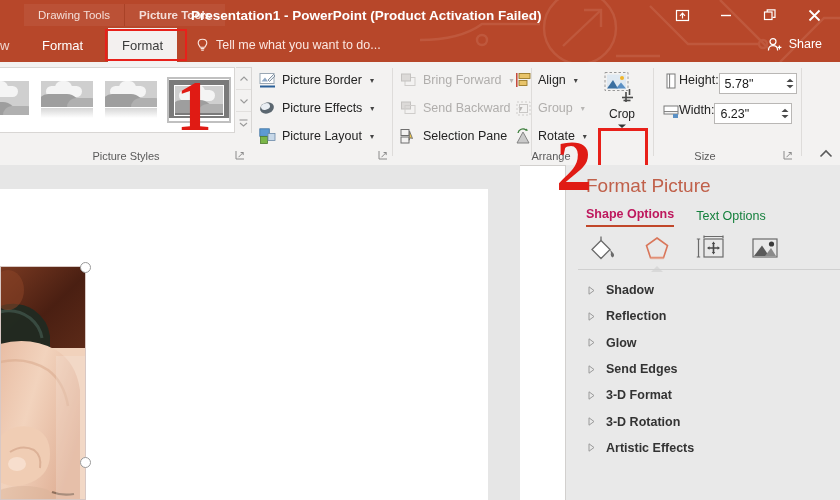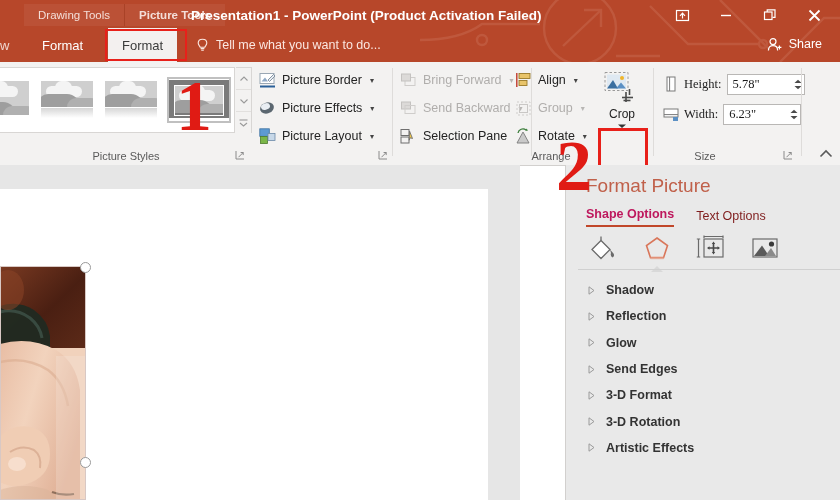--- a/index.html
+++ b/index.html
@@ -141,21 +141,21 @@
   .cropbtn{
     position:absolute;left:2px;top:5px;width:56px;height:72px;
     display:flex;flex-direction:column;align-items:center;justify-content:flex-start;gap:2px;
     font-size:12px;color:#232323;padding-top:4px;box-sizing:border-box;
   }
   .hl-crop{
     position:absolute;left:598px;top:66px;width:50px;height:76px;
     border:3px solid #e8201a;box-sizing:border-box;pointer-events:none;
   }
 
-  .sizerow{position:absolute;display:flex;align-items:center;gap:5px;height:22px;font-size:12.5px;color:#232323;font-family:Liberation Serif, serif;}
+  .sizerow{position:absolute;display:flex;align-items:flex-start;height:22px;font-size:12.5px;color:#232323;}
   .spin{
     width:78px;height:21px;background:#ffffff;border:1px solid #b9b7b5;box-sizing:border-box;
     display:flex;align-items:center;justify-content:space-between;padding:0 2px 0 5px;
     font-size:12.5px;color:#1a1a1a;
   }
   .spin .arrows{display:flex;flex-direction:column;gap:1px;}
 
   .ribcollapse{position:absolute;right:6px;bottom:4px;width:16px;height:14px;}
 
   
@@ -181,21 +181,21 @@
     border-left:1px solid #d2d0ce;box-sizing:border-box;margin-left:45px;
   }
   .pane-title{
     position:absolute;left:20px;top:10px;font-size:19px;color:#c0604a;font-weight:normal;
   }
   .pane-ctl{position:absolute;top:12px;width:18px;height:18px;display:flex;align-items:center;justify-content:center;}
   .pane-ctl.dd{right:34px;}
   .pane-ctl.cl{right:10px;}
 
   .pane-tabs{position:absolute;left:20px;top:42px;display:flex;gap:22px;align-items:flex-end;}
-  .ptab{font-size:12.5px;color:#7f1d1d;padding-bottom:4px;}
+  .ptab{font-size:12.5px;color:#15803d;padding-bottom:4px;}
   .ptab.active{color:#be185d;font-weight:bold;border-bottom:2px solid #c1472a;}
 
   .pane-icons{position:absolute;left:20px;top:68px;display:flex;gap:20px;align-items:center;}
   .picon{width:34px;height:30px;display:flex;align-items:center;justify-content:center;position:relative;}
   .picon.active:after{
     content:"";position:absolute;left:50%;bottom:-9px;margin-left:-6px;
     width:0;height:0;border-left:6px solid transparent;border-right:6px solid transparent;
     border-bottom:6px solid #d9d9d9;
   }
   .pane-div{position:absolute;left:12px;right:10px;top:104px;height:1px;background:#d0d0d0;}

